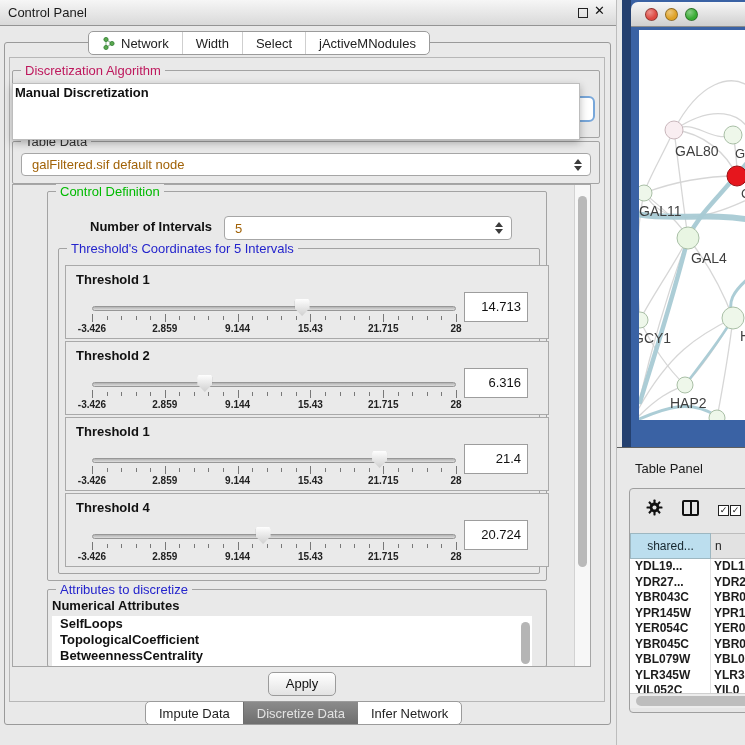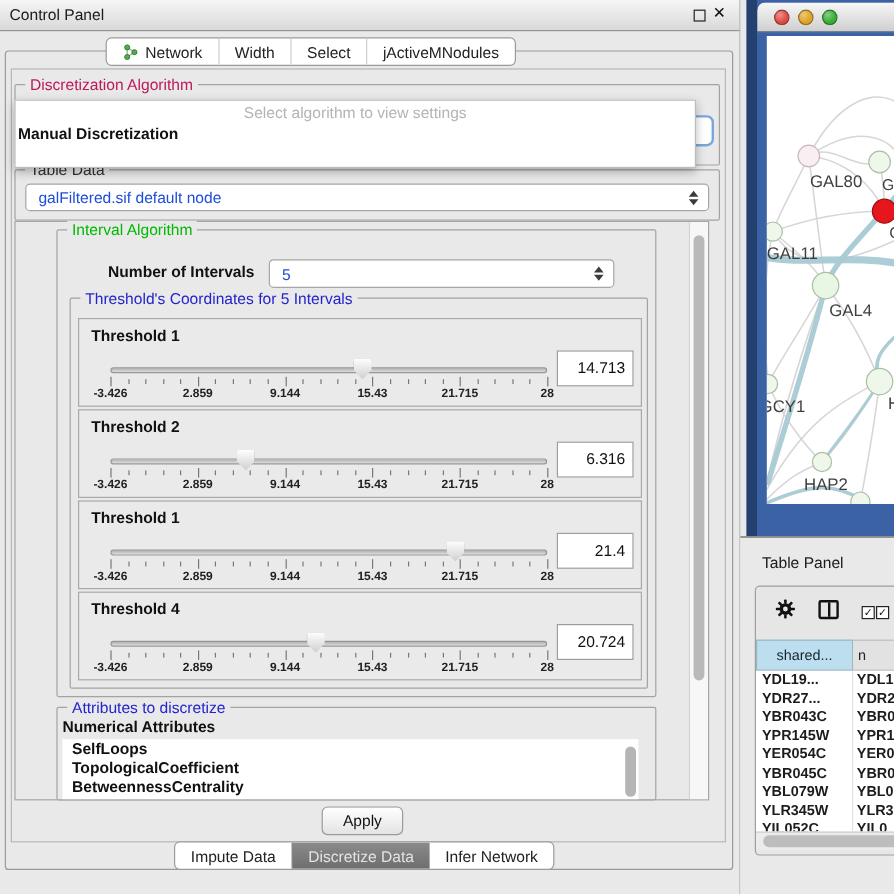--- a/index.html
+++ b/index.html
@@ -25,40 +25,40 @@
   .tabicon{display:inline-flex;margin-right:5px;}
 
   
   .mainpanel{left:4px;top:42px;width:605px;height:681px;border:1px solid #9a9a9a;border-radius:3px;background:#e9e9e9;}
   .innerpanel{left:9px;top:57px;width:594px;height:643px;border:1px solid #b7b7b7;background:#e9e9e9;}
 
   .groupbox{border:1px solid #a3a3a3;border-radius:2px;background:#e9e9e9;}
   .grouptitle{position:absolute;top:-8px;left:8px;background:#e9e9e9;padding:0 4px;font-size:13px;line-height:15px;white-space:nowrap;}
   .t-gray{color:#be185d;} .t-dark{color:#333;} .t-green{color:#00ba00;} .t-blue{color:#2424cc;}
 
-  .combo{position:absolute;background:#fff;border:1px solid #a6a6a6;border-radius:4px;font-size:13px;color:#1d4ed8;display:flex;align-items:center;padding-left:10px;box-sizing:border-box;}
+  .combo{position:absolute;background:#fff;border:1px solid #a6a6a6;border-radius:4px;font-size:13px;color:#a16207;display:flex;align-items:center;padding-left:10px;box-sizing:border-box;}
   .stepper{position:absolute;right:8px;top:50%;transform:translateY(-50%);width:8px;height:12px;}
   .stepper .up{position:absolute;top:0;left:0;width:0;height:0;border-left:4px solid transparent;border-right:4px solid transparent;border-bottom:5px solid #3c3c3c;}
   .stepper .dn{position:absolute;bottom:0;left:0;width:0;height:0;border-left:4px solid transparent;border-right:4px solid transparent;border-top:5px solid #3c3c3c;}
   .focusring{border:2px solid #78a7da;border-radius:6px;background:#fff;}
 
   
   .popup{left:12px;top:83px;width:566px;height:55px;background:#fff;border:1px solid #bdbdbd;
          box-shadow:0 3px 8px rgba(0,0,0,.28);z-index:50;}
   .popup-header{height:17px;text-align:center;font-size:13px;color:#b4b4b4;padding-top:2px;}
   .popup-item{height:17px;font-size:13px;color:#111;padding:1px 0 0 2px;}
   .popup-item.bold{font-weight:bold;}
 
   
   .scrollpanel{left:12px;top:184px;width:579px;height:483px;border:1px solid #a6a6a6;background:#e9e9e9;box-sizing:border-box;}
   .vscroll{position:absolute;right:0;top:0;width:15px;height:100%;background:#f7f7f7;border-left:1px solid #d2d2d2;}
   .vscroll .thumb{position:absolute;left:2.5px;width:9px;background:#b9b9b9;border-radius:5px;}
 
   
-  .tblock{position:absolute;left:6px;width:468px;height:72px;border:1px solid #a9a9a9;background:#eaeaea;}
+  .tblock{position:absolute;left:6px;width:468px;height:72px;border:1px solid #a9a9a9;background:#eaeaea;padding-left:14px;}
   .tblock .tlabel{position:absolute;left:10px;top:6px;font-size:13px;font-weight:bold;color:#111;}
   .sliderzone{position:absolute;left:26px;top:33px;width:364px;height:38px;}
   .strack{position:absolute;left:0;top:7px;width:100%;height:5px;background:linear-gradient(#b2b2b2,#dedede);border:1px solid #979797;border-radius:4px;box-sizing:border-box;}
   .shandle{position:absolute;top:0;width:15px;height:17px;background:linear-gradient(#fefefe,#cfcfcf);
            clip-path:polygon(8% 0,92% 0,100% 14%,100% 55%,50% 100%,0 55%,0 14%);filter:drop-shadow(0 0 1px #8a8a8a);}
   .ticks{position:absolute;left:0;top:15px;width:100%;height:9px;}
   .tick{position:absolute;width:1px;background:#787878;}
   .tick.major{top:0;height:8px;} .tick.minor{top:2px;height:4px;}
   .tlabels{position:absolute;left:0;top:24px;width:100%;height:12px;}
   .tlabels span{position:absolute;width:44px;margin-left:-22px;text-align:center;font-size:10px;font-weight:bold;color:#222;}
@@ -149,31 +149,30 @@
     <div class="combo" style="left:8px;top:11px;width:570px;height:23px">
       <span>galFiltered.sif default node</span>
       <span class="stepper">
           <span class="up"></span>
           <span class="dn"></span>
         </span>
     </div>
   </div>
 
   <div class="abs popup">
-    <div class="popup-header">Select algorithm to view settings</div>
     <div class="popup-item bold">Manual Discretization</div>
   </div>
 
   <div class="abs scrollpanel">
     <div class="vscroll">
       <div class="thumb" style="top:11px;height:371px"></div>
     </div>
 
     <div class="abs groupbox" style="left:34px;top:6px;width:498px;height:388px">
-      <span class="grouptitle t-green">Interval Algorithm</span>
+      <span class="grouptitle t-green">Control Definition</span>
       <span class="abs" style="left:42px;top:27px;font-size:13px;font-weight:bold;color:#111">Number of Intervals</span>
       <div class="combo" style="left:176px;top:24px;width:288px;height:24px">
         <span>5</span>
         <span class="stepper">
             <span class="up"></span>
             <span class="dn"></span>
           </span>
       </div>
 
       <div class="abs groupbox" style="left:10px;top:56px;width:480px;height:324px">

